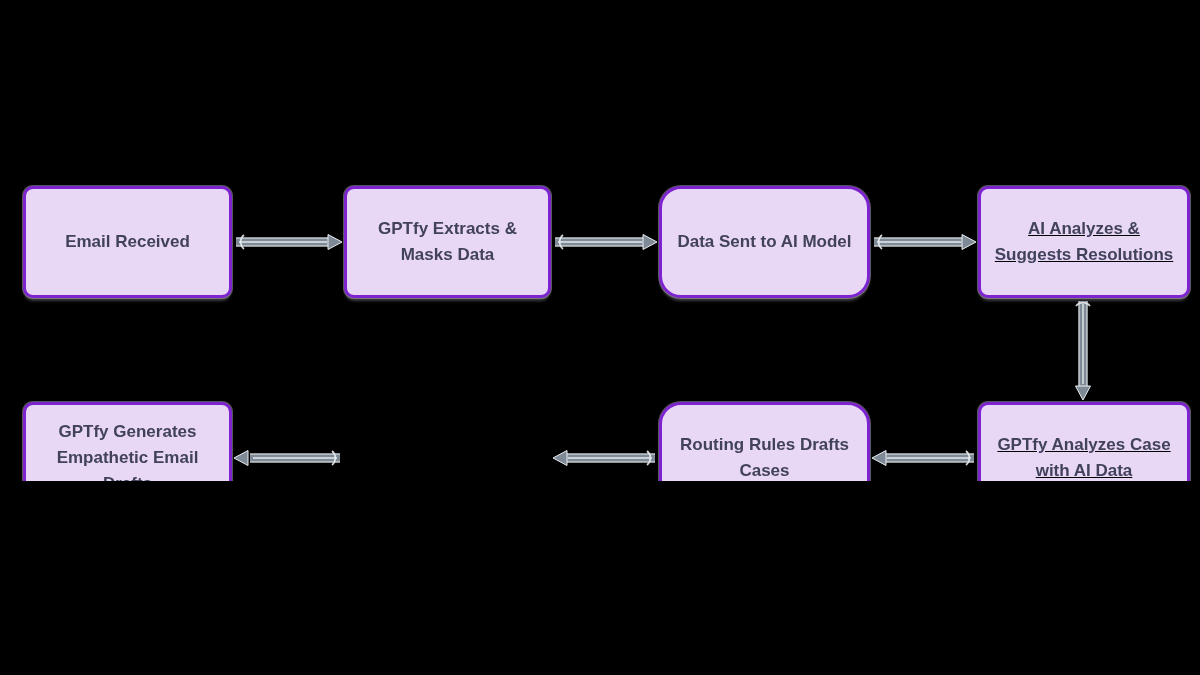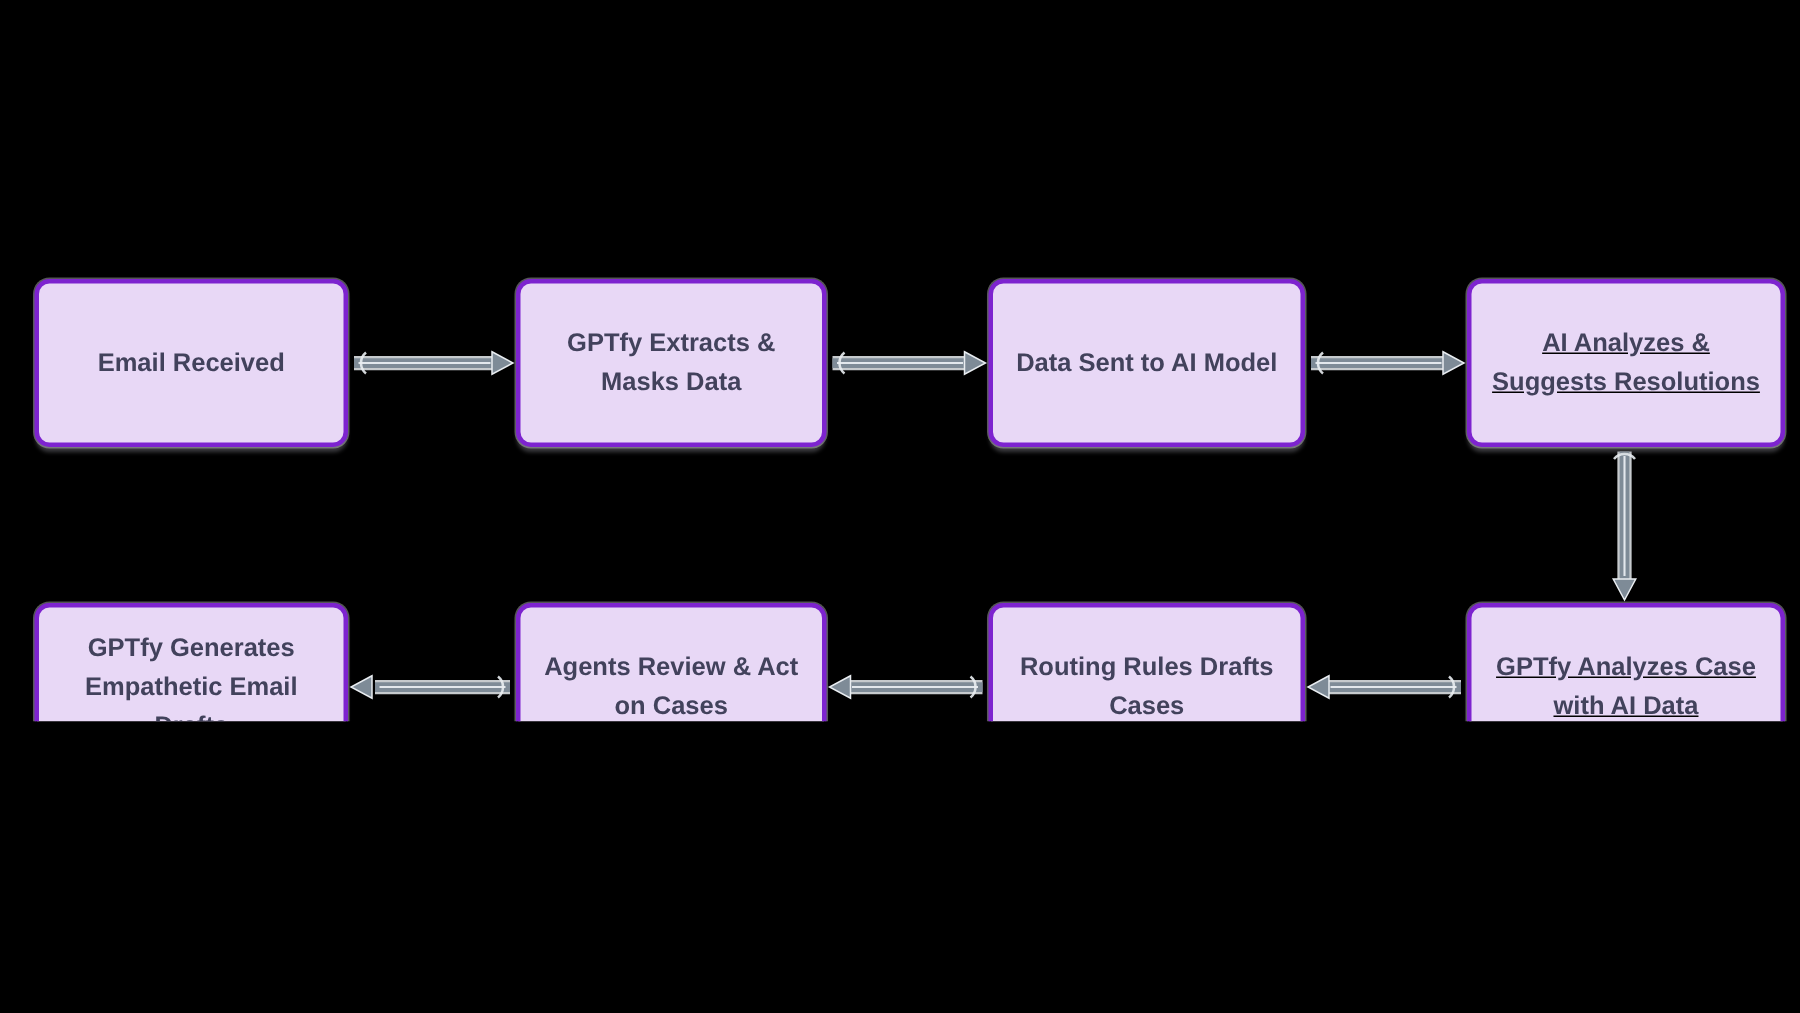--- a/index.html
+++ b/index.html
@@ -40,21 +40,21 @@
     font-size: 17px;
     font-weight: 700;
     line-height: 26px;
     white-space: pre-line;
   }
   
   .row-top    { top: 186px; height: 112px; }
   .row-bottom { top: 402px; height: 112px; }
   .col-0 { left: 23px;  width: 209px; }
   .col-1 { left: 344px; width: 207px; }
-  .col-2 { left: 659px; width: 211px; }
+  .col-2 { left: 659px; width: 211px; border-radius: 22px; }
   .col-3 { left: 978px; width: 212px; text-decoration: underline; }
 
   
   .a-outer { stroke: var(--arrow-light, #e9edf1); stroke-width: 9.5; fill: none; opacity: 0.85; }
   .a-body  { stroke: var(--arrow, #7e8b97);       stroke-width: 6.5; fill: none; }
   .a-mid   { stroke: var(--arrow-light, #e9edf1); stroke-width: 1.4; fill: none; opacity: 0.95; }
   .a-head  { fill: var(--arrow, #7e8b97); stroke: var(--arrow-light, #e9edf1); stroke-width: 1; }
   .a-tail  { stroke: var(--arrow-light, #e9edf1); stroke-width: 1.7; fill: none; opacity: 0.9; }
 </style>
 </head>
@@ -130,24 +130,20 @@
   <div class="node row-top col-3">
     <span class="node-label">AI Analyzes &amp;
 Suggests Resolutions</span>
   </div>
 
   <div class="node row-bottom col-0">
     <span class="node-label">GPTfy Generates
 Empathetic Email
 Drafts</span>
   </div>
-  <div class="node row-bottom col-1">
-    <span class="node-label">Agents Review &amp; Act
-on Cases</span>
-  </div>
   <div class="node row-bottom col-2">
     <span class="node-label">Routing Rules Drafts
 Cases</span>
   </div>
   <div class="node row-bottom col-3">
     <span class="node-label">GPTfy Analyzes Case
 with AI Data</span>
   </div>
 
 </div>

